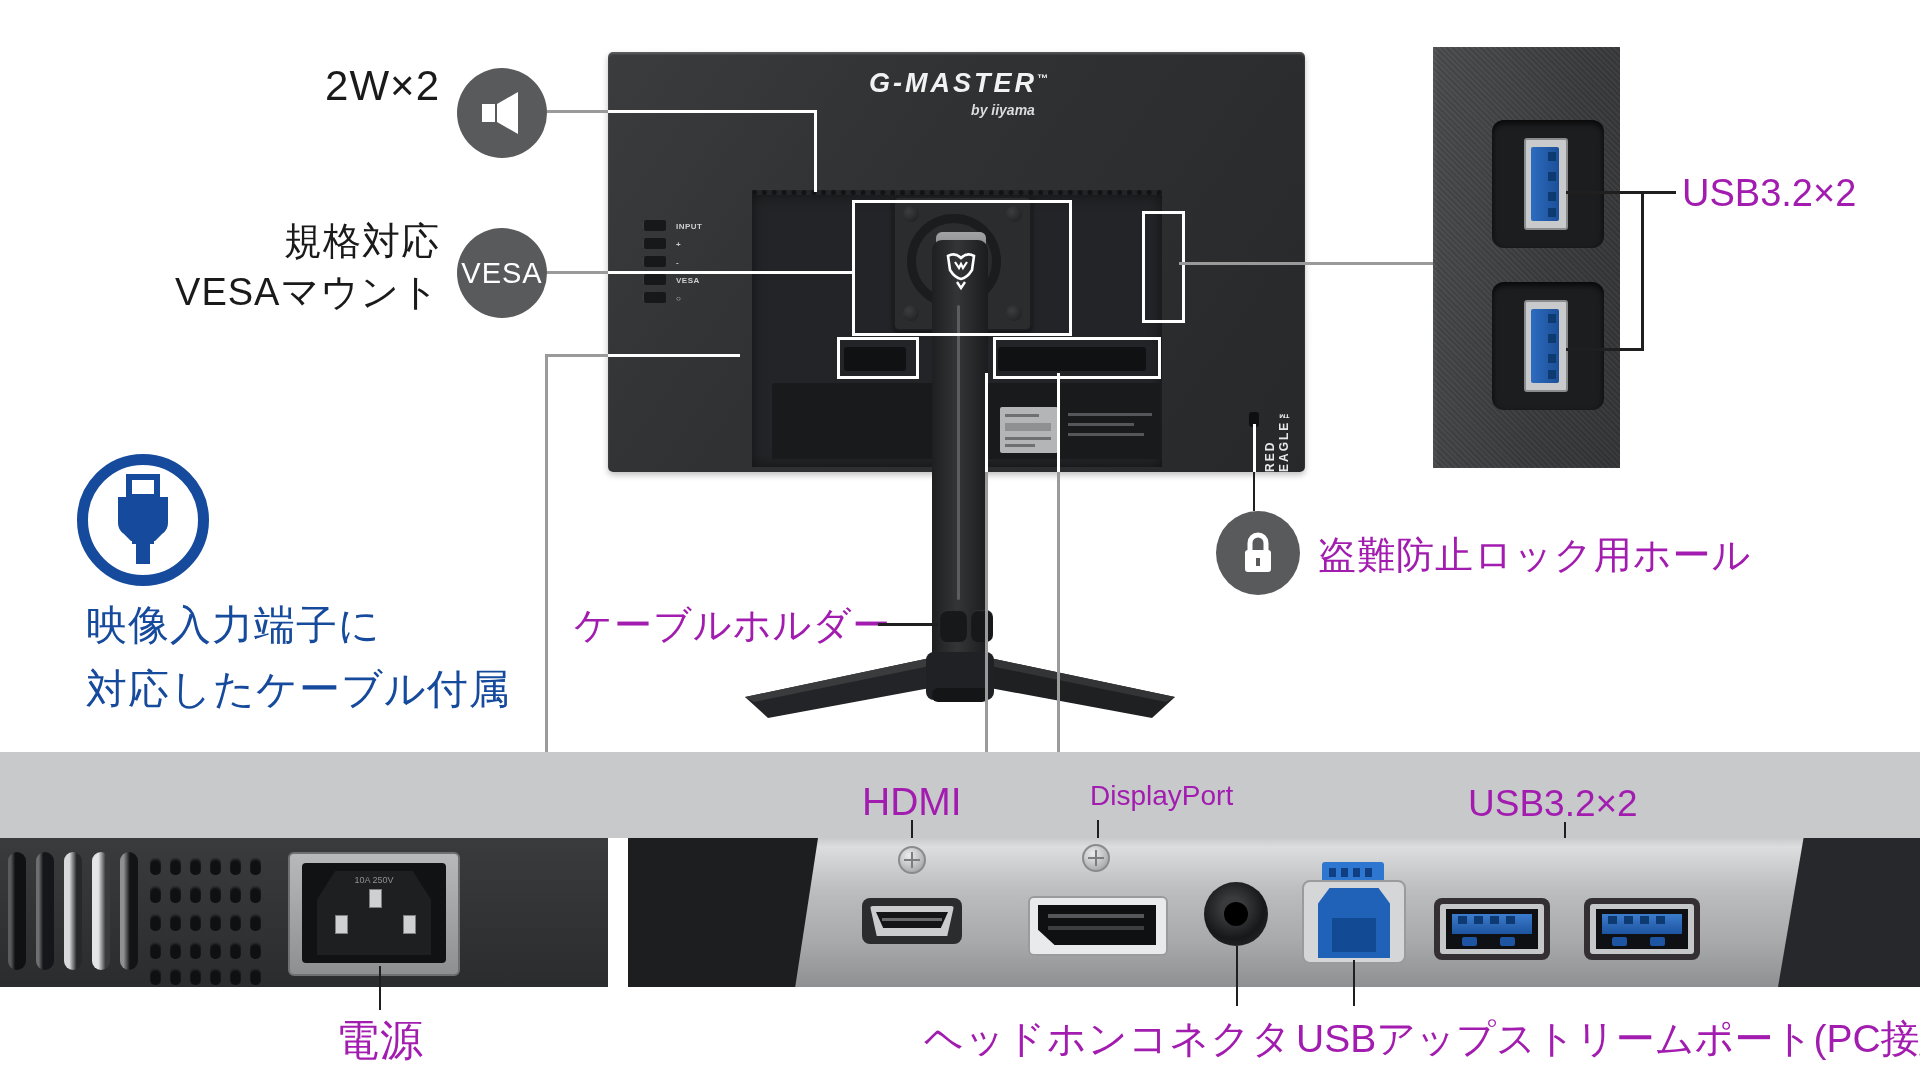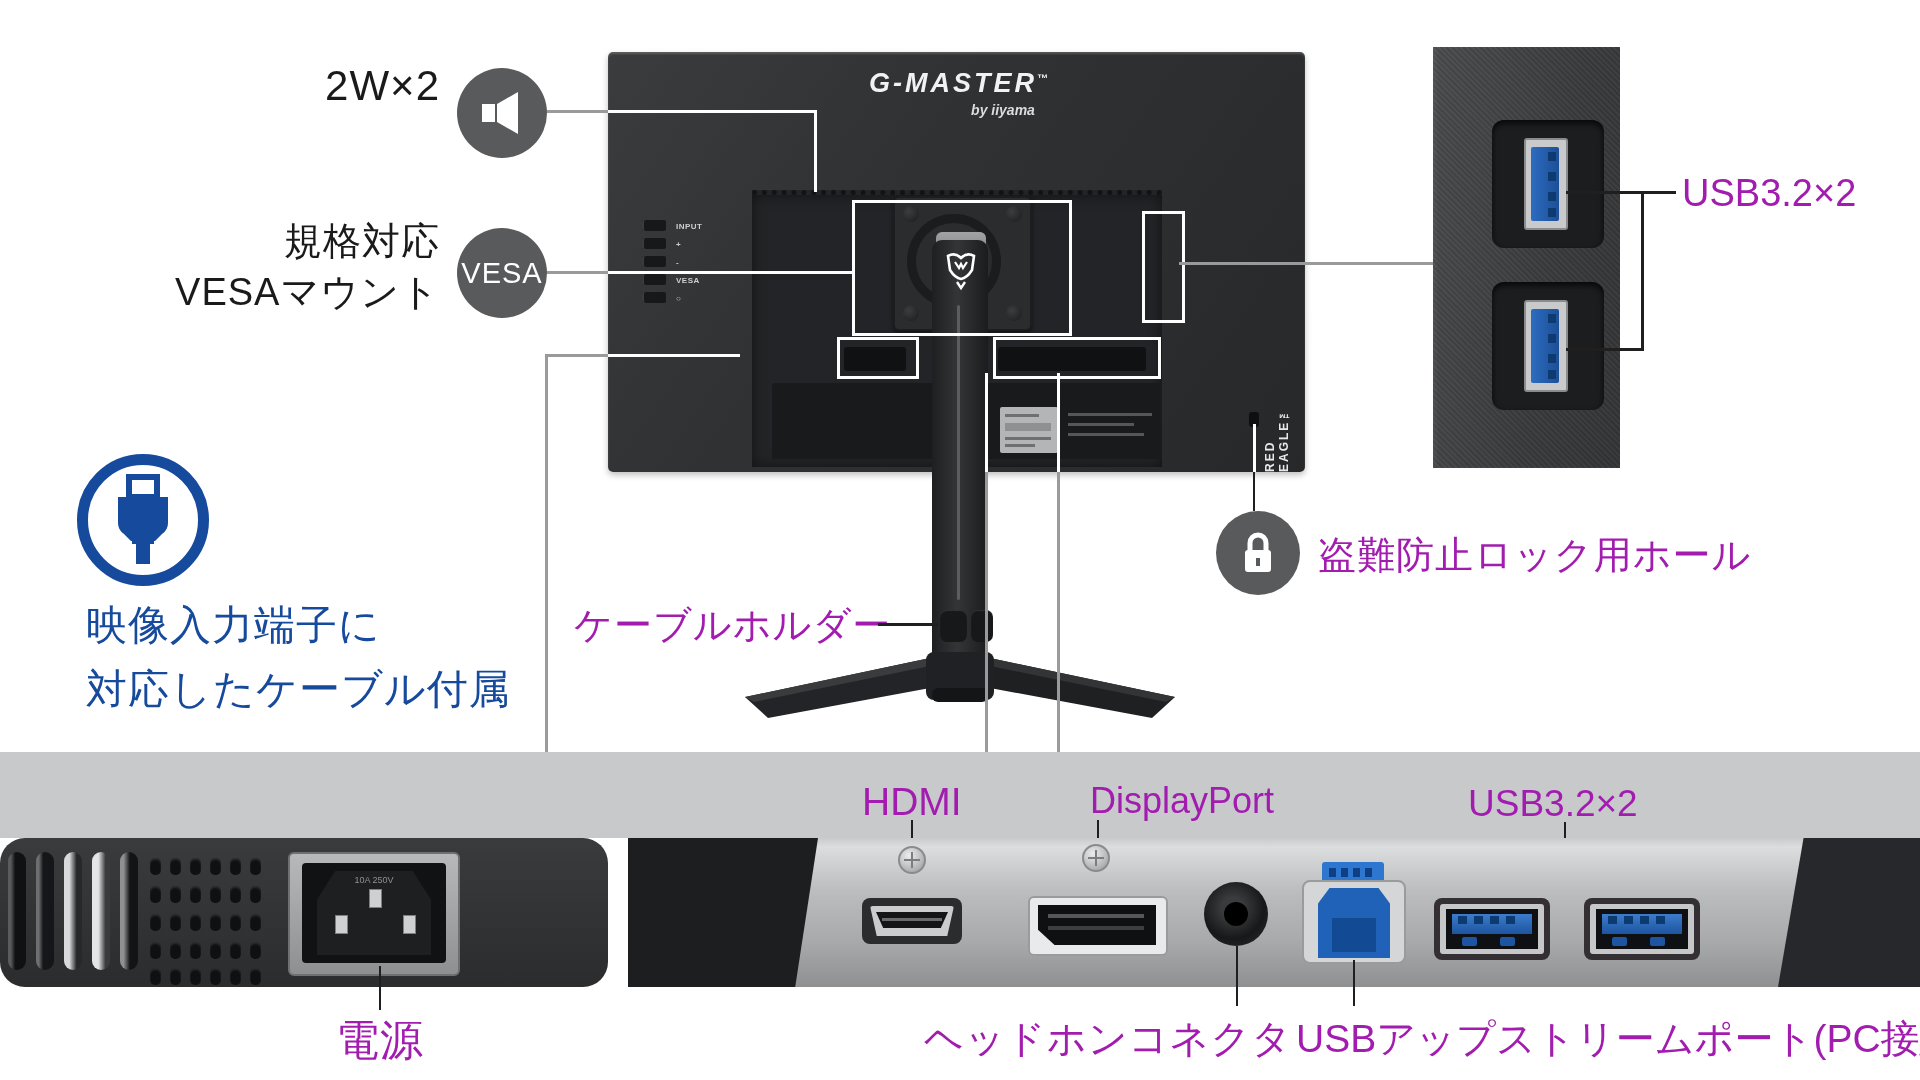--- a/index.html
+++ b/index.html
@@ -48,21 +48,21 @@
             box-shadow:inset 3px 0 4px rgba(255,255,255,.06);}
   .cutout{position:absolute;left:59px;width:112px;height:128px;background:#1c1d1f;border-radius:12px;
           box-shadow:inset 0 3px 6px rgba(0,0,0,.8);}
   .usbAv{position:absolute;left:32px;top:18px;width:44px;height:92px;background:#c9cacc;border:2px solid #8a8b8d;
          border-radius:3px;box-sizing:border-box;}
   .usbAv .tongue{position:absolute;left:5px;top:7px;width:28px;height:74px;background:linear-gradient(90deg,#2d6cc0,#1c4f97);border-radius:2px;}
   .usbAv .pin{position:absolute;left:22px;width:8px;height:9px;background:#0e3a72;}
   
   .band{position:absolute;left:0;top:752px;width:1920px;height:86px;background:#c8c9cb;}
   .photoL{position:absolute;left:0;top:838px;width:608px;height:149px;
-          background:linear-gradient(#3a3b3d,#2b2c2e);overflow:hidden;border-radius:25px;}
+          background:linear-gradient(#3a3b3d,#2b2c2e);overflow:hidden;}
   .photoC{position:absolute;left:628px;top:838px;width:1292px;height:149px;overflow:hidden;
           background:linear-gradient(#c9cacc 0%,#dcdddf 6%,#bcbdbf 35%,#a7a9ab 70%,#8e9092 100%);}
   .slot{position:absolute;top:14px;width:18px;height:118px;border-radius:9px;}
   .dot{position:absolute;width:11px;height:17px;border-radius:5px;background:#0f1012;box-shadow:inset 0 2px 2px rgba(255,255,255,.12);}
   .pwrframe{position:absolute;left:288px;top:14px;width:172px;height:124px;background:linear-gradient(#b8b9bb,#8e8f91);
             border:2px solid #6f7072;border-radius:6px;box-sizing:border-box;}
   .pwrinner{position:absolute;left:12px;top:9px;width:144px;height:100px;background:#111214;border-radius:4px;}
   .c14{position:absolute;left:15px;top:8px;width:114px;height:84px;background:#1e1f21;
        clip-path:polygon(16% 0,84% 0,100% 34%,100% 100%,0 100%,0 34%);}
   .prong{position:absolute;width:11px;height:17px;background:#cfd0d2;border:1px solid #7e7f81;}
@@ -249,21 +249,21 @@
   </svg>
 </div>
 <div class="lbl jp" style="left:1318px;top:530px;font-size:38px;">盗難防止ロック用ホール</div>
 
 <div class="lbl jp" style="left:574px;top:600px;font-size:38px;">ケーブルホルダー</div>
 <div class="ln dark" style="left:878px;top:623px;width:60px;height:3px;"></div>
 
 <div class="band"></div>
 
 <div class="lbl" style="left:862px;top:780px;font-size:39px;">HDMI</div>
-<div class="lbl" style="left:1090px;top:780px;font-size:36px;">DisplayPort</div>
+<div class="lbl" style="left:1090px;top:780px;font-size:28px;">DisplayPort</div>
 <div class="lbl" style="left:1468px;top:783px;font-size:37px;">USB3.2×2</div>
 
 <div class="ln dark" style="left:911px;top:820px;width:2px;height:26px;"></div>
 <div class="ln dark" style="left:1097px;top:820px;width:2px;height:26px;"></div>
 <div class="ln dark" style="left:1564px;top:822px;width:2px;height:64px;"></div>
 <div class="ln dark" style="left:1487px;top:886px;width:156px;height:2px;"></div>
 <div class="ln dark" style="left:1487px;top:886px;width:2px;height:18px;"></div>
 <div class="ln dark" style="left:1641px;top:886px;width:2px;height:18px;"></div>
 
 <div class="photoL">

